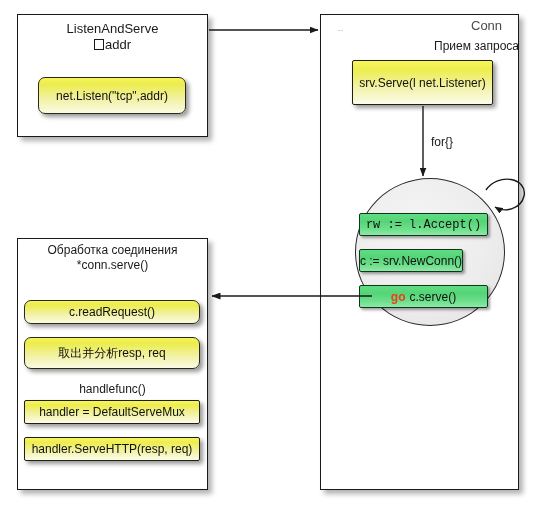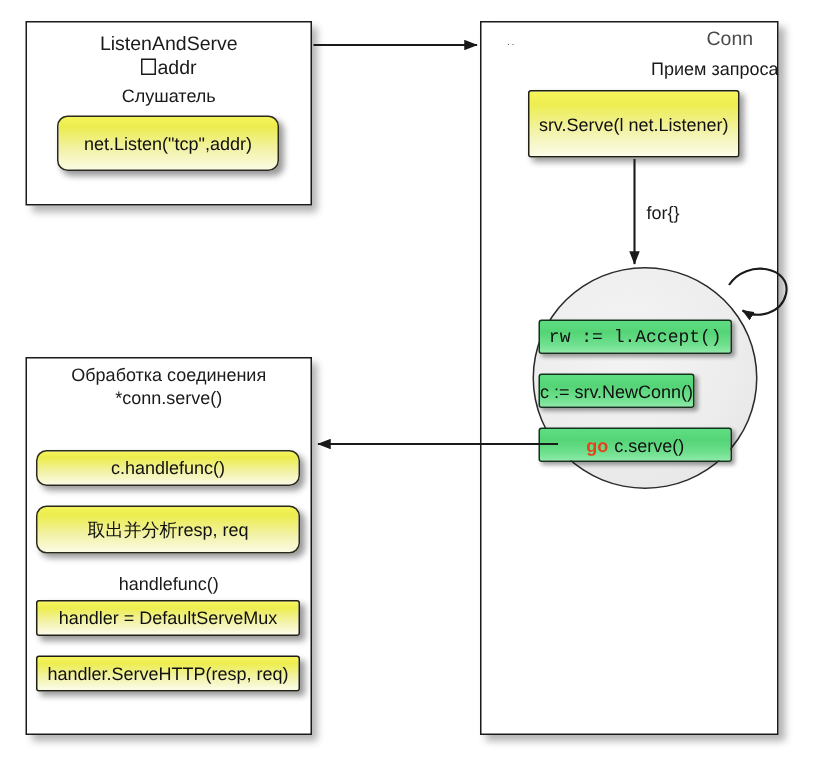--- a/index.html
+++ b/index.html
@@ -106,21 +106,20 @@
 <body>
 
 <div id="canvas">
 
   <div class="container-box" style="left:17px; top:14px; width:191px; height:123px;">
   </div>
   <div class="label center" style="left:17px; top:22px; width:191px; font-size:13px;">ListenAndServe</div>
   <div class="label center" style="left:17px; top:38px; width:191px; font-size:13px;">
     <span class="missing-glyph"></span><span>addr</span>
   </div>
-  <div class="label center" style="left:17px; top:57px; width:191px;">Слушатель</div>
   <div class="node yellow" style="left:38px; top:77px; width:148px; height:37px;">
     <span>net.Listen("tcp",addr)</span>
   </div>
 
   <div class="container-box" style="left:320px; top:14px; width:199px; height:476px;">
   </div>
   <div class="label" style="left:471px; top:19px; font-size:13px; color:#4a4a4a;">Conn</div>
   <div class="tiny-mark" style="left:338px; top:25px;">..</div>
   <div class="label center" style="left:320px; top:39px; width:199px;text-align:right;">Прием запроса</div>
   <div class="node yellow-sharp" style="left:352px; top:60px; width:141px; height:45px;">
@@ -139,21 +138,21 @@
     <span class="kw-go">go</span>
       <span>c.serve()</span>
   </div>
 
   <div class="container-box" style="left:17px; top:238px; width:191px; height:252px;">
   </div>
   <div class="label center" style="left:17px; top:243px; width:191px;">Обработка соединения</div>
   <div class="label center" style="left:17px; top:258px; width:191px;">*conn.serve()</div>
 
   <div class="node yellow" style="left:24px; top:300px; width:176px; height:24px;">
-    <span>c.handlefunc()</span>
+    <span>c.readRequest()</span>
   </div>
   <div class="node yellow" style="left:24px; top:337px; width:176px; height:32px;">
     <span>取出并分析resp, req</span>
   </div>
 
   <div class="label center" style="left:17px; top:382px; width:191px;">handlefunc()</div>
 
   <div class="node yellow-sharp" style="left:24px; top:400px; width:176px; height:24px;">
     <span>handler = DefaultServeMux</span>
   </div>

